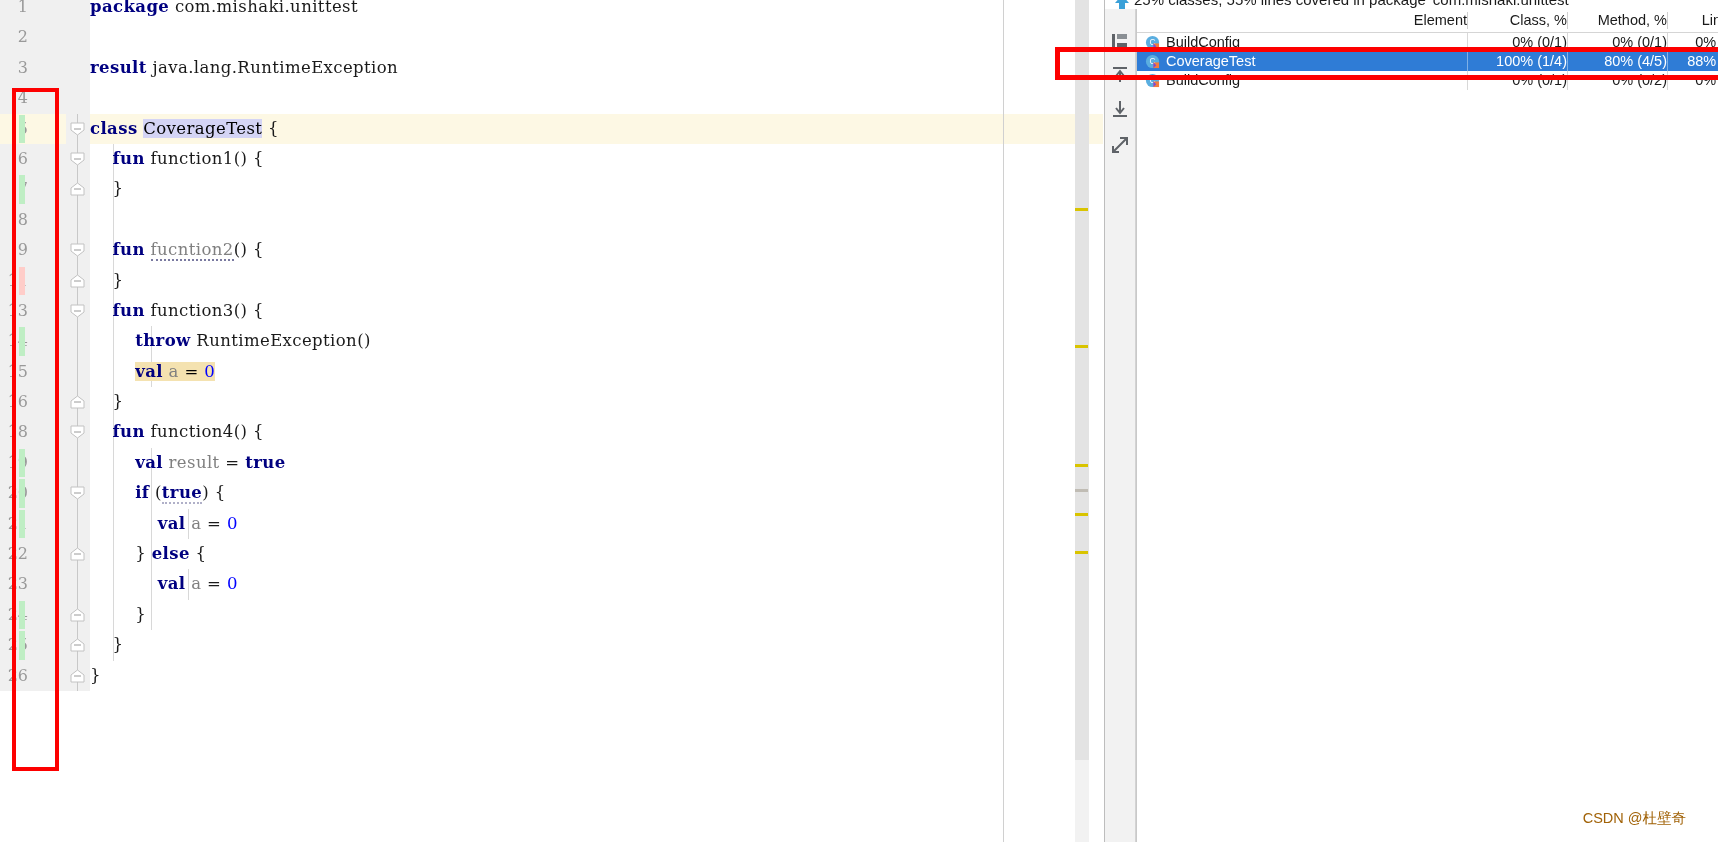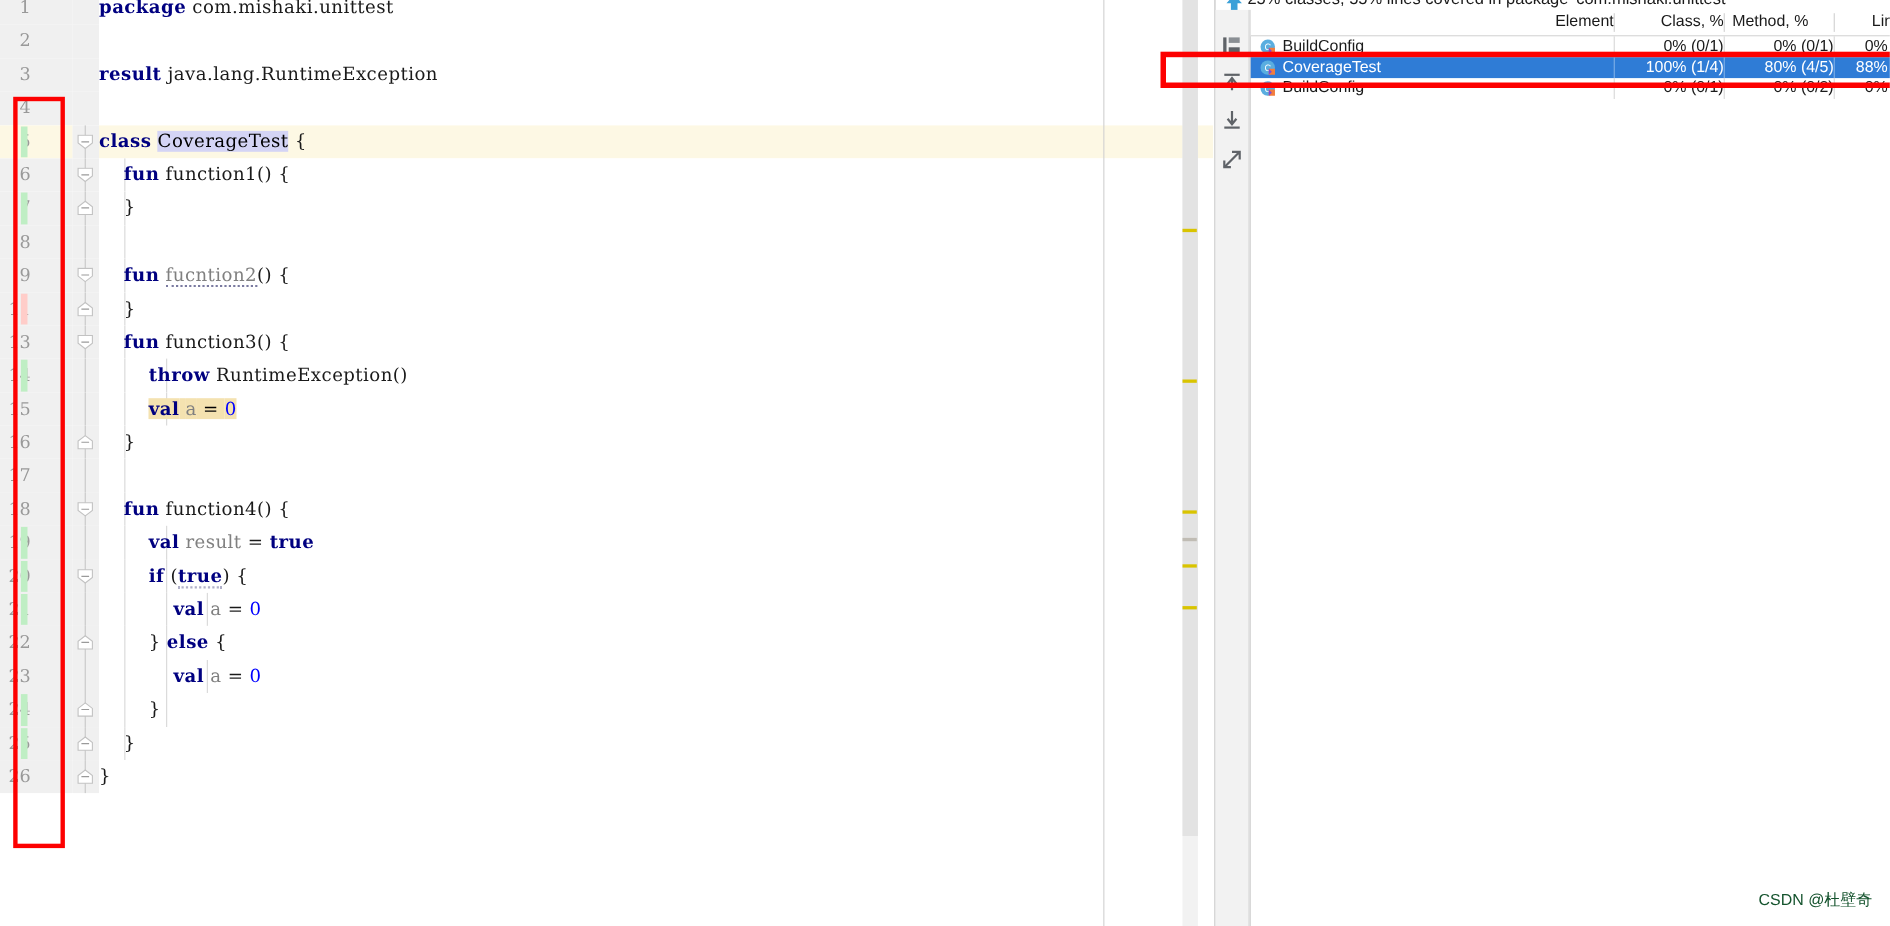--- a/index.html
+++ b/index.html
@@ -269,23 +269,23 @@
     left: -82px; top: 38px;
     width: 696px; height: 33px;
     border: 5px solid #fd0000;
     box-sizing: border-box;
     pointer-events: none;
   }
 
   
   #watermark {
     position: absolute;
-    right: 16px; bottom: 14px;
+    right: 32px; bottom: 14px;
     font-size: 14.5px;
-    color: #14532d;
+    color: #a16207;
     font-family: "Liberation Sans", sans-serif;
     white-space: nowrap;
   }
 </style>
 </head>
 <body>
 
 <div id="root">
 
   <div id="editor">
@@ -318,21 +318,20 @@
         <div class="ed-row"><div class="gutter-bg"></div><div class="lineno">13</div><div class="foldcol"></div><div class="foldline" style="left: 77px;"></div><svg viewBox="0 0 15 14" class="foldmark" style="left: 70px;">
             <path d="M1 1 L14 1 L14 8 L7.5 13 L1 8 Z" fill="#ffffff" stroke="#c2c2c2" stroke-width="1"></path>
             <line x1="4" y1="7" x2="11" y2="7" stroke="#9a9a9a" stroke-width="1"></line>
           </svg><div class="code-bg"></div><div class="indent-guide" style="left: 113px; top: 0px; height: 30.4px;"></div><div class="code"><span class="plain">    </span><span class="kw">fun</span><span class="plain"> function3() {</span></div></div>
         <div class="ed-row"><div class="gutter-bg"></div><div class="lineno">14</div><div class="covbar covered"></div><div class="foldcol"></div><div class="foldline" style="left: 77px;"></div><div class="code-bg"></div><div class="indent-guide" style="left: 113px; top: 0px; height: 30.4px;"></div><div class="indent-guide" style="left: 150.5px; top: 0px; height: 30.4px;"></div><div class="code"><span class="plain">        </span><span class="kw">throw</span><span class="plain"> RuntimeException()</span></div></div>
         <div class="ed-row"><div class="gutter-bg"></div><div class="lineno">15</div><div class="foldcol"></div><div class="foldline" style="left: 77px;"></div><div class="code-bg"></div><div class="indent-guide" style="left: 113px; top: 0px; height: 30.4px;"></div><div class="indent-guide" style="left: 150.5px; top: 0px; height: 30.4px;"></div><div class="code"><span class="plain">        </span><span class="kw warnbg">val</span><span class="warnbg"> </span><span class="ident warnbg">a</span><span class="warnbg"> = </span><span class="num warnbg">0</span></div></div>
         <div class="ed-row"><div class="gutter-bg"></div><div class="lineno">16</div><div class="foldcol"></div><div class="foldline" style="left: 77px;"></div><svg viewBox="0 0 15 14" class="foldmark" style="left: 70px;">
             <path d="M7.5 1 L14 6 L14 13 L1 13 L1 6 Z" fill="#ffffff" stroke="#c2c2c2" stroke-width="1"></path>
             <line x1="4" y1="7" x2="11" y2="7" stroke="#9a9a9a" stroke-width="1"></line>
           </svg><div class="code-bg"></div><div class="indent-guide" style="left: 113px; top: 0px; height: 30.4px;"></div><div class="code"><span class="plain">    }</span></div></div>
-        <div class="ed-row"><div class="gutter-bg"></div><div class="lineno">17</div><div class="foldcol"></div><div class="foldline" style="left: 77px;"></div><div class="code-bg"></div><div class="indent-guide" style="left: 113px; top: 0px; height: 30.4px;"></div><div class="code"></div></div>
         <div class="ed-row"><div class="gutter-bg"></div><div class="lineno">18</div><div class="foldcol"></div><div class="foldline" style="left: 77px;"></div><svg viewBox="0 0 15 14" class="foldmark" style="left: 70px;">
             <path d="M1 1 L14 1 L14 8 L7.5 13 L1 8 Z" fill="#ffffff" stroke="#c2c2c2" stroke-width="1"></path>
             <line x1="4" y1="7" x2="11" y2="7" stroke="#9a9a9a" stroke-width="1"></line>
           </svg><div class="code-bg"></div><div class="indent-guide" style="left: 113px; top: 0px; height: 30.4px;"></div><div class="code"><span class="plain">    </span><span class="kw">fun</span><span class="plain"> function4() {</span></div></div>
         <div class="ed-row"><div class="gutter-bg"></div><div class="lineno">19</div><div class="covbar covered"></div><div class="foldcol"></div><div class="foldline" style="left: 77px;"></div><div class="code-bg"></div><div class="indent-guide" style="left: 113px; top: 0px; height: 30.4px;"></div><div class="indent-guide" style="left: 150.5px; top: 0px; height: 30.4px;"></div><div class="code"><span class="plain">        </span><span class="kw">val</span><span class="plain"> </span><span class="ident">result</span><span class="plain"> = </span><span class="kw">true</span></div></div>
         <div class="ed-row"><div class="gutter-bg"></div><div class="lineno">20</div><div class="covbar covered"></div><div class="foldcol"></div><div class="foldline" style="left: 77px;"></div><svg viewBox="0 0 15 14" class="foldmark" style="left: 70px;">
             <path d="M1 1 L14 1 L14 8 L7.5 13 L1 8 Z" fill="#ffffff" stroke="#c2c2c2" stroke-width="1"></path>
             <line x1="4" y1="7" x2="11" y2="7" stroke="#9a9a9a" stroke-width="1"></line>
           </svg><div class="code-bg"></div><div class="indent-guide" style="left: 113px; top: 0px; height: 30.4px;"></div><div class="indent-guide" style="left: 150.5px; top: 0px; height: 30.4px;"></div><div class="code"><span class="plain">        </span><span class="kw">if</span><span class="plain"> (</span><span class="kw squig">true</span><span class="plain">) {</span></div></div>
         <div class="ed-row"><div class="gutter-bg"></div><div class="lineno">21</div><div class="covbar covered"></div><div class="foldcol"></div><div class="foldline" style="left: 77px;"></div><div class="code-bg"></div><div class="indent-guide" style="left: 113px; top: 0px; height: 30.4px;"></div><div class="indent-guide" style="left: 150.5px; top: 0px; height: 30.4px;"></div><div class="indent-guide" style="left: 188px; top: 0px; height: 30.4px;"></div><div class="code"><span class="plain">            </span><span class="kw">val</span><span class="plain"> </span><span class="ident">a</span><span class="plain"> = </span><span class="num">0</span></div></div>
@@ -403,21 +402,21 @@
           <path d="M3 11 L3 17 L9 17" stroke="#5f6368" stroke-width="2" fill="none"></path>
         </svg>
       </div>
     </div>
 
     <div id="cov-table">
       <div id="cov-thead">
           <div class="th" style="left: 0px; width: 330px;">Element</div>
           <div class="th" style="left: 330px; width: 100px;">Class, %</div>
           <div class="th-sep" style="left: 330px;"></div>
-          <div class="th" style="left: 407px; width: 100px; padding-left: 20px;">Method, %</div>
+          <div class="th" style="left: 430px; width: 100px; padding-left: 20px;">Method, %</div>
           <div class="th-sep" style="left: 430px;"></div>
           <div class="th" style="left: 530px; width: 83px;">Line, %</div>
           <div class="th-sep" style="left: 530px;"></div>
         </div>
       <div id="cov-tbody">
           <div class="cov-row">
             <svg viewBox="0 0 16 16" class="el-icon">
               <circle cx="8" cy="8" r="7" fill="#5aaee0"></circle>
               <text x="8" y="11" font-size="9" fill="#ffffff" text-anchor="middle" font-family="Liberation Sans">C</text>
               <path d="M9 9 L15 9 L15 15 L9 15 Z" fill="#f27c3e"></path>

